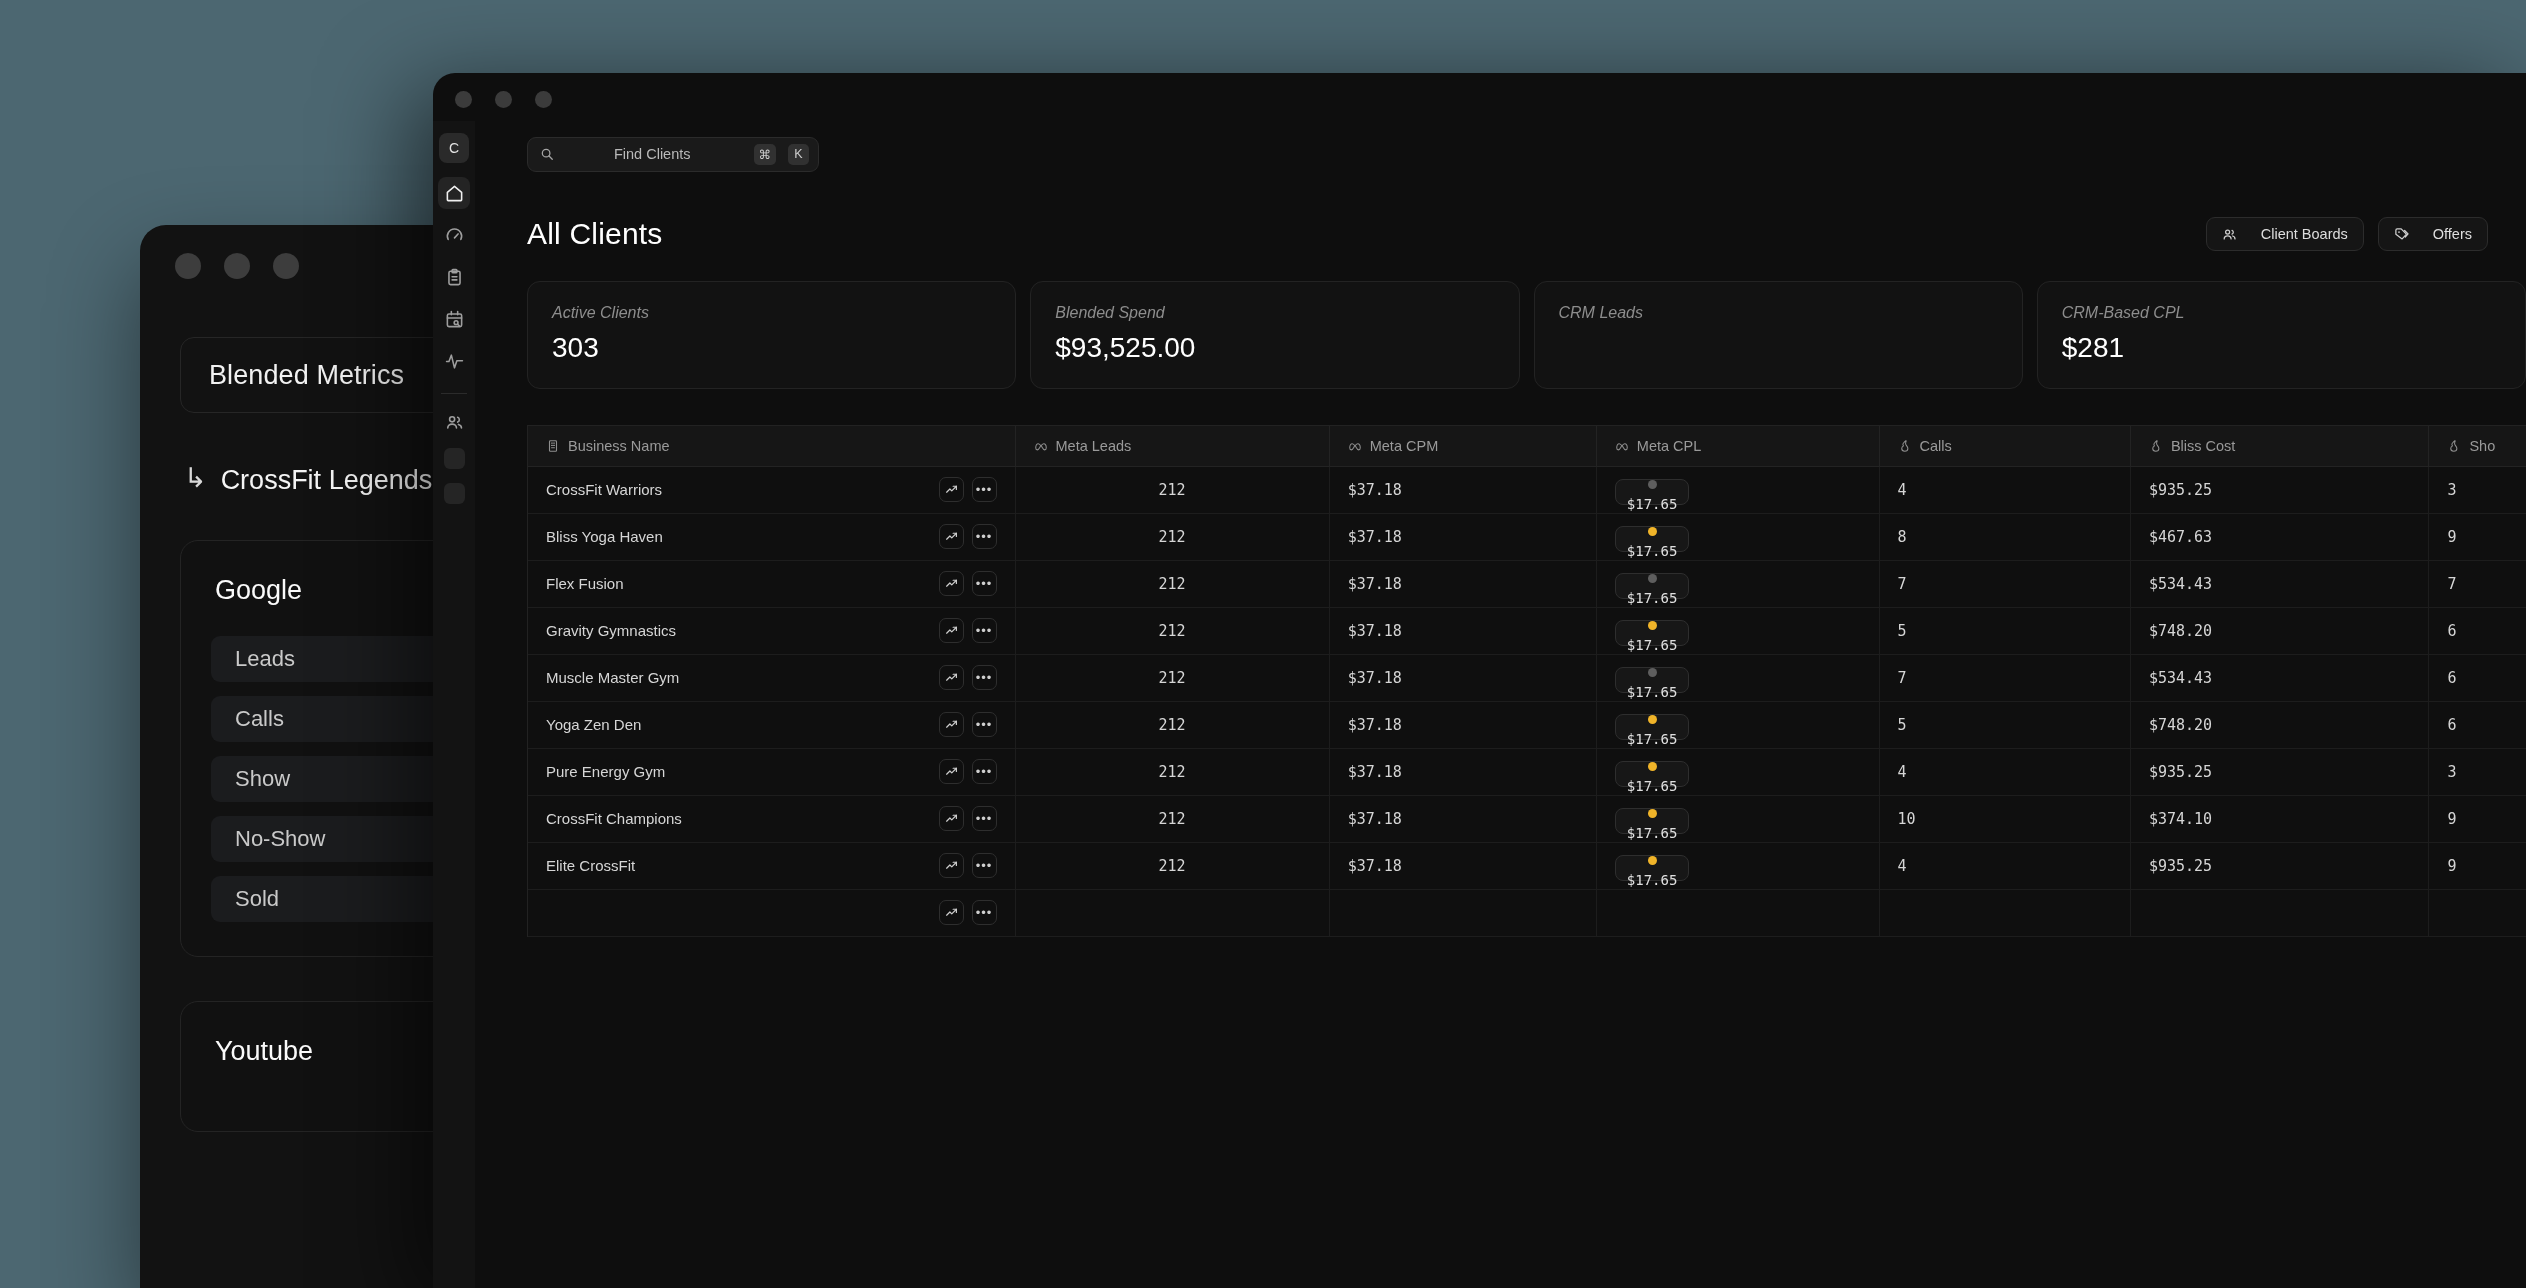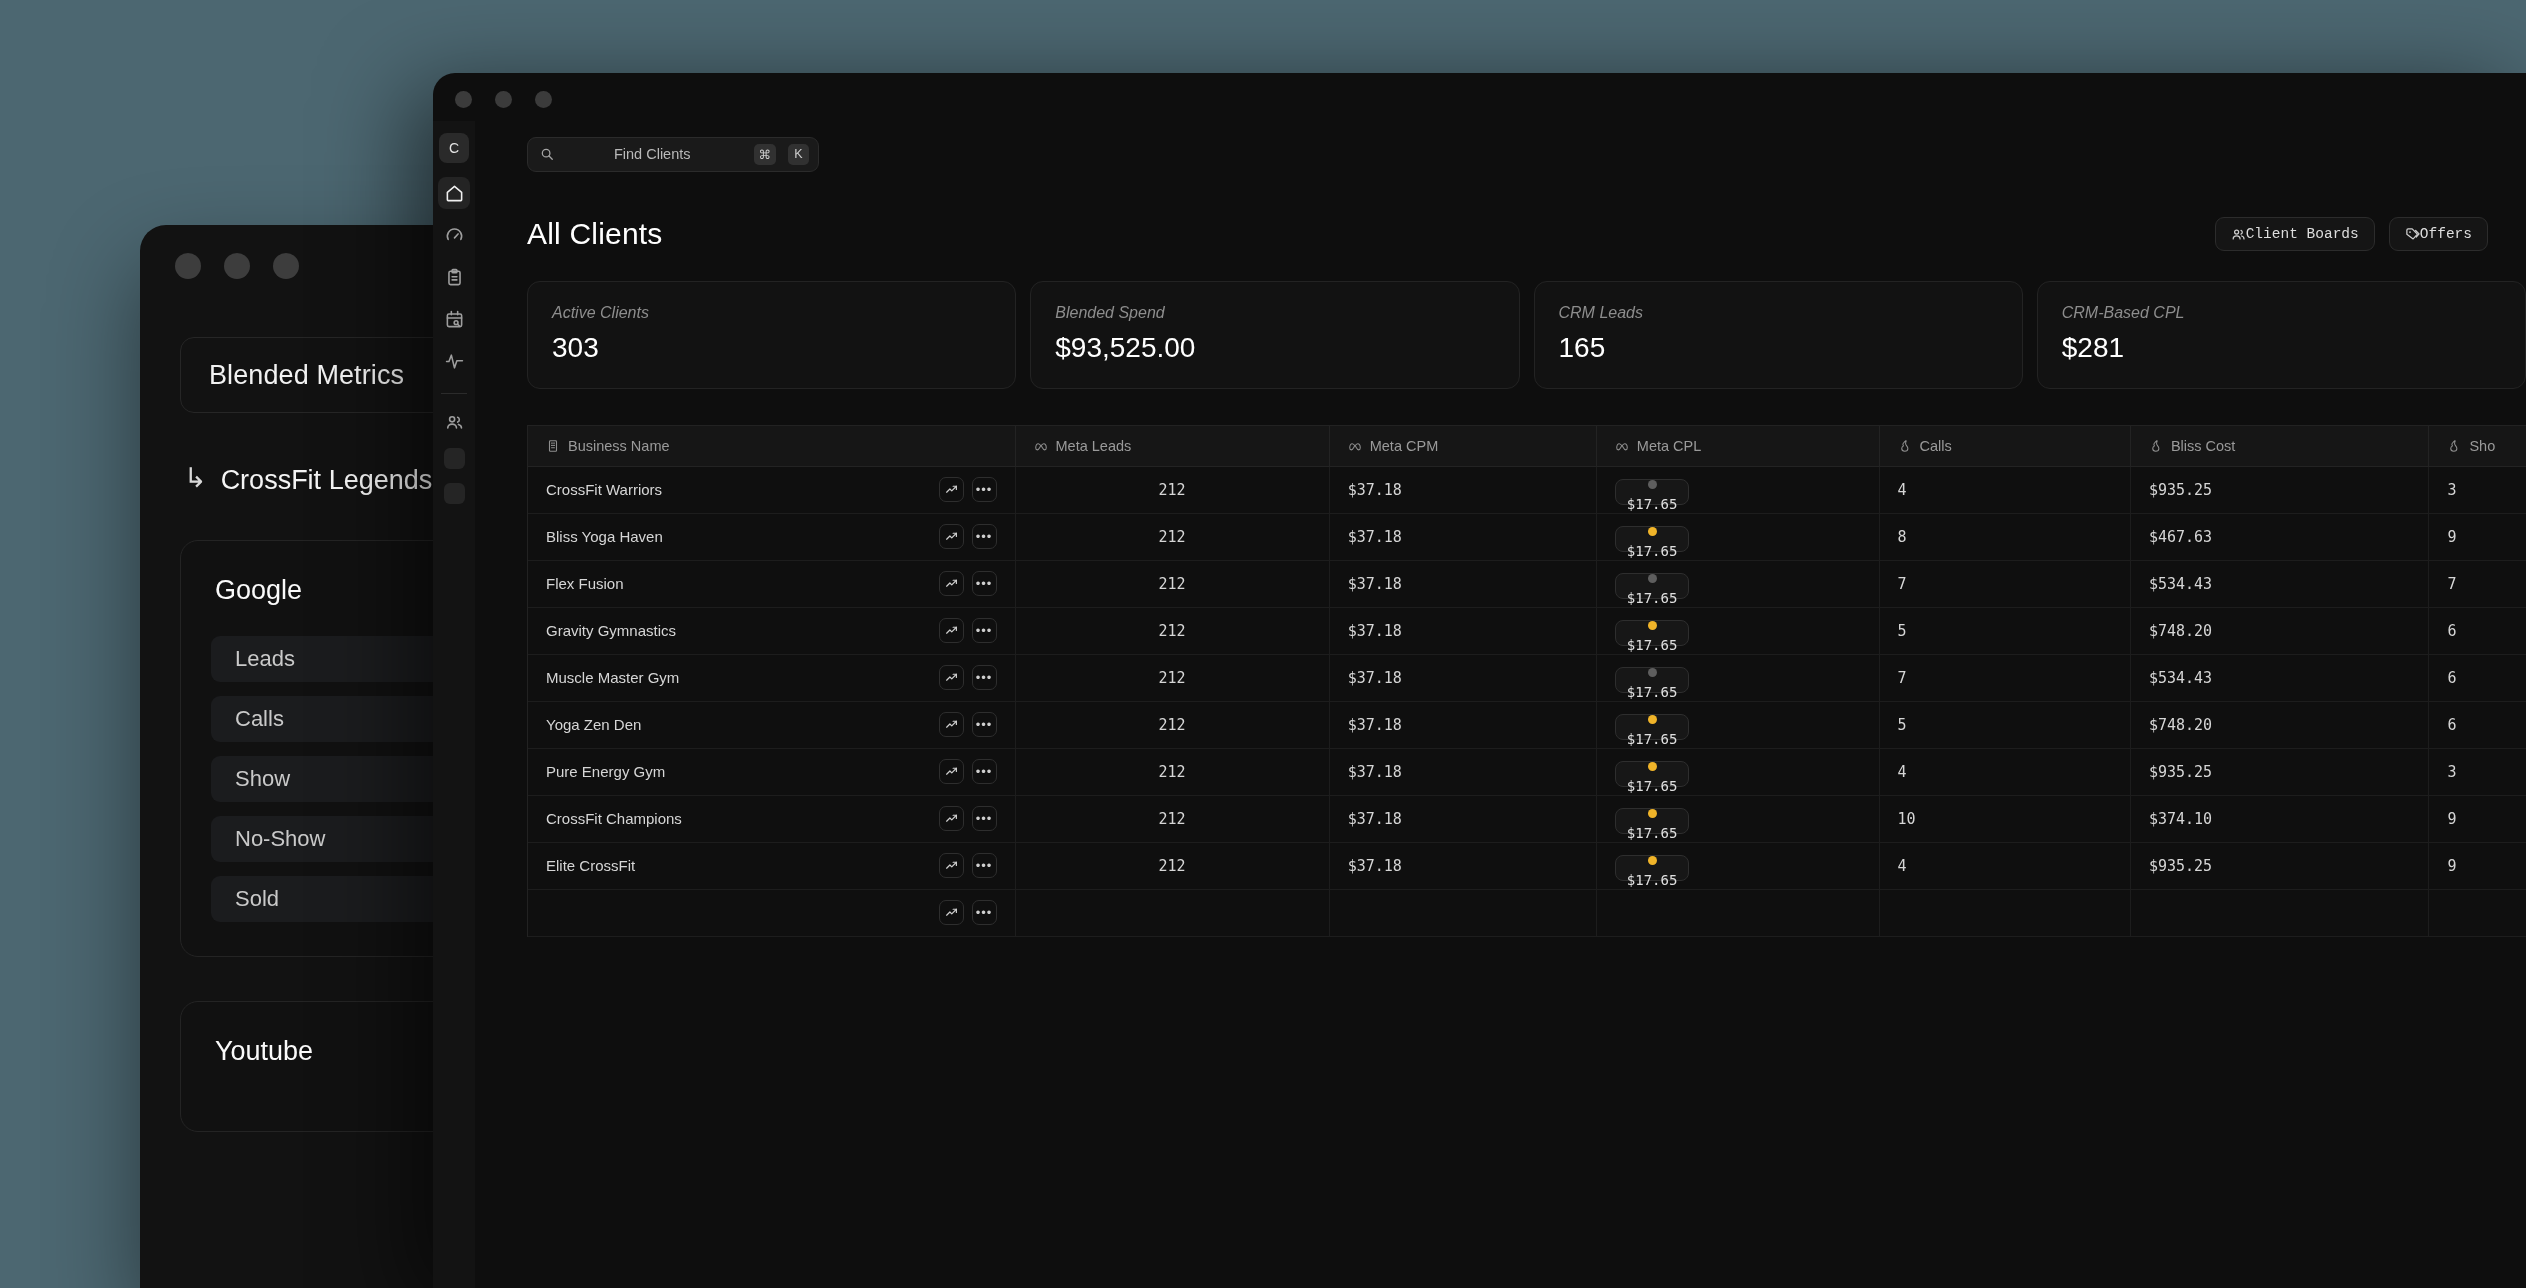--- a/index.html
+++ b/index.html
@@ -223,23 +223,22 @@
     letter-spacing: .2px;
   }
   .head-actions { display: flex; gap: 14px; }
   .hbtn {
     height: 34px;
     border: 1px solid #2c2c2c;
     border-radius: 9px;
     background: #151515;
     color: #dedede;
     font-size: 14.5px;
-    display: flex; align-items: center; gap: 0;
+    display: flex; align-items: center; gap: 24px;
     padding: 0 15px;
-    font-family: Liberation Mono, monospace;
   }
   .hbtn svg { width: 15px; height: 15px; display: block; color:#cfcfcf; }
 
   
   #stats {
     display: flex;
     gap: 14px;
     margin-top: 30px;
     padding-right: 0px;
   }
@@ -506,21 +505,20 @@
         <div class="stat">
           <div class="lab">Active Clients</div>
           <div class="val">303</div>
         </div>
         <div class="stat">
           <div class="lab">Blended Spend</div>
           <div class="val">$93,525.00</div>
         </div>
         <div class="stat">
           <div class="lab">CRM Leads</div>
-          <div class="val">165</div>
         </div>
         <div class="stat">
           <div class="lab">CRM-Based CPL</div>
           <div class="val">$281</div>
         </div>
       </div>
 
       <div id="table-wrap">
         <table id="clients">
           <colgroup>

